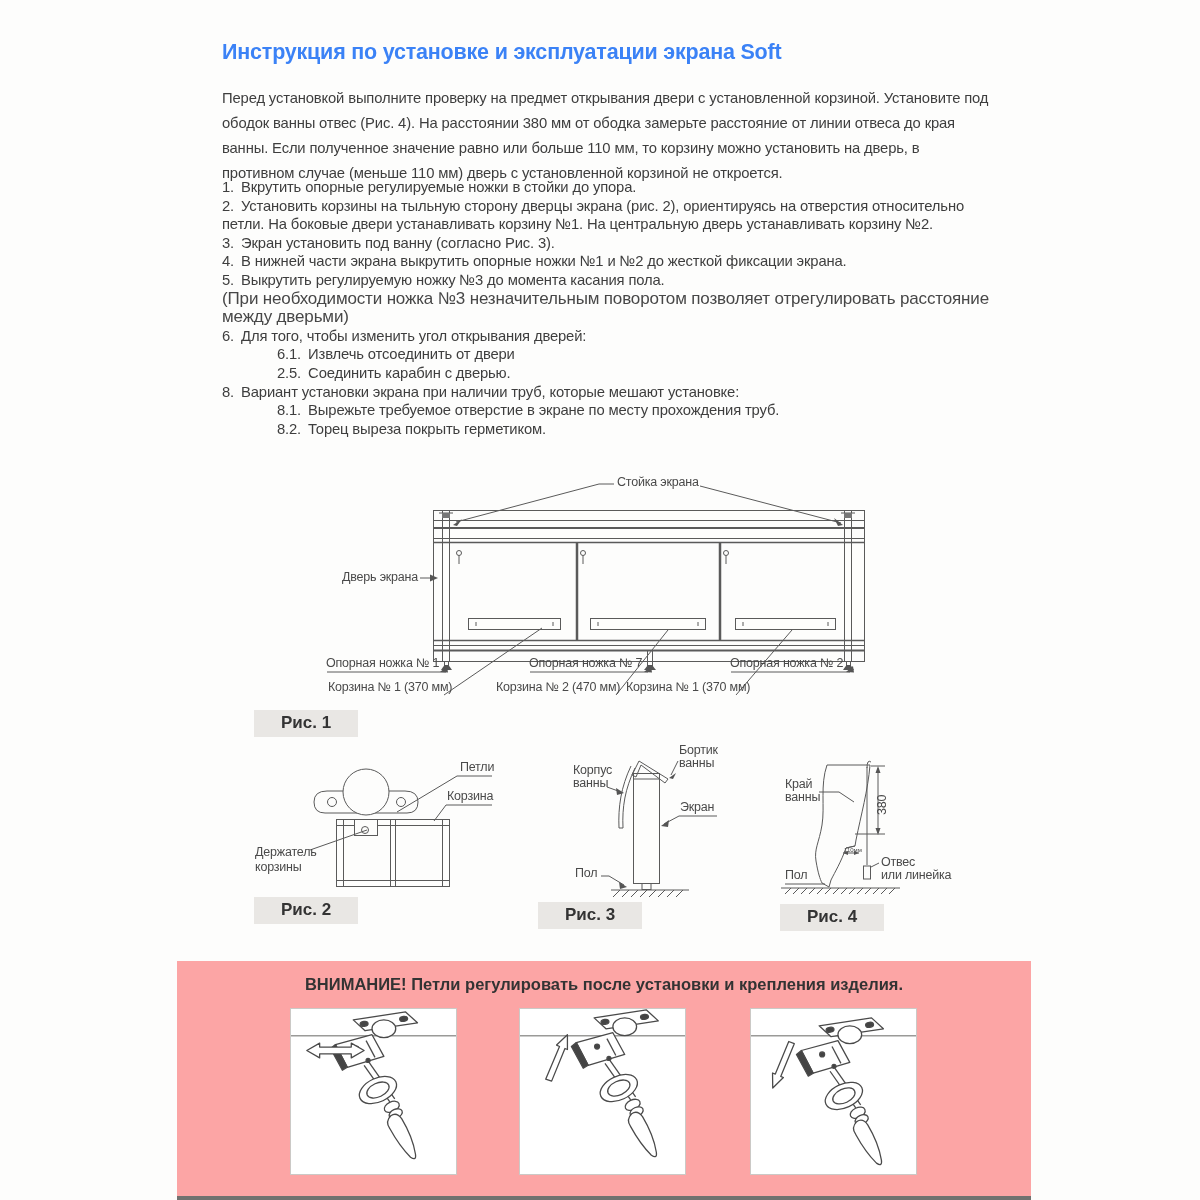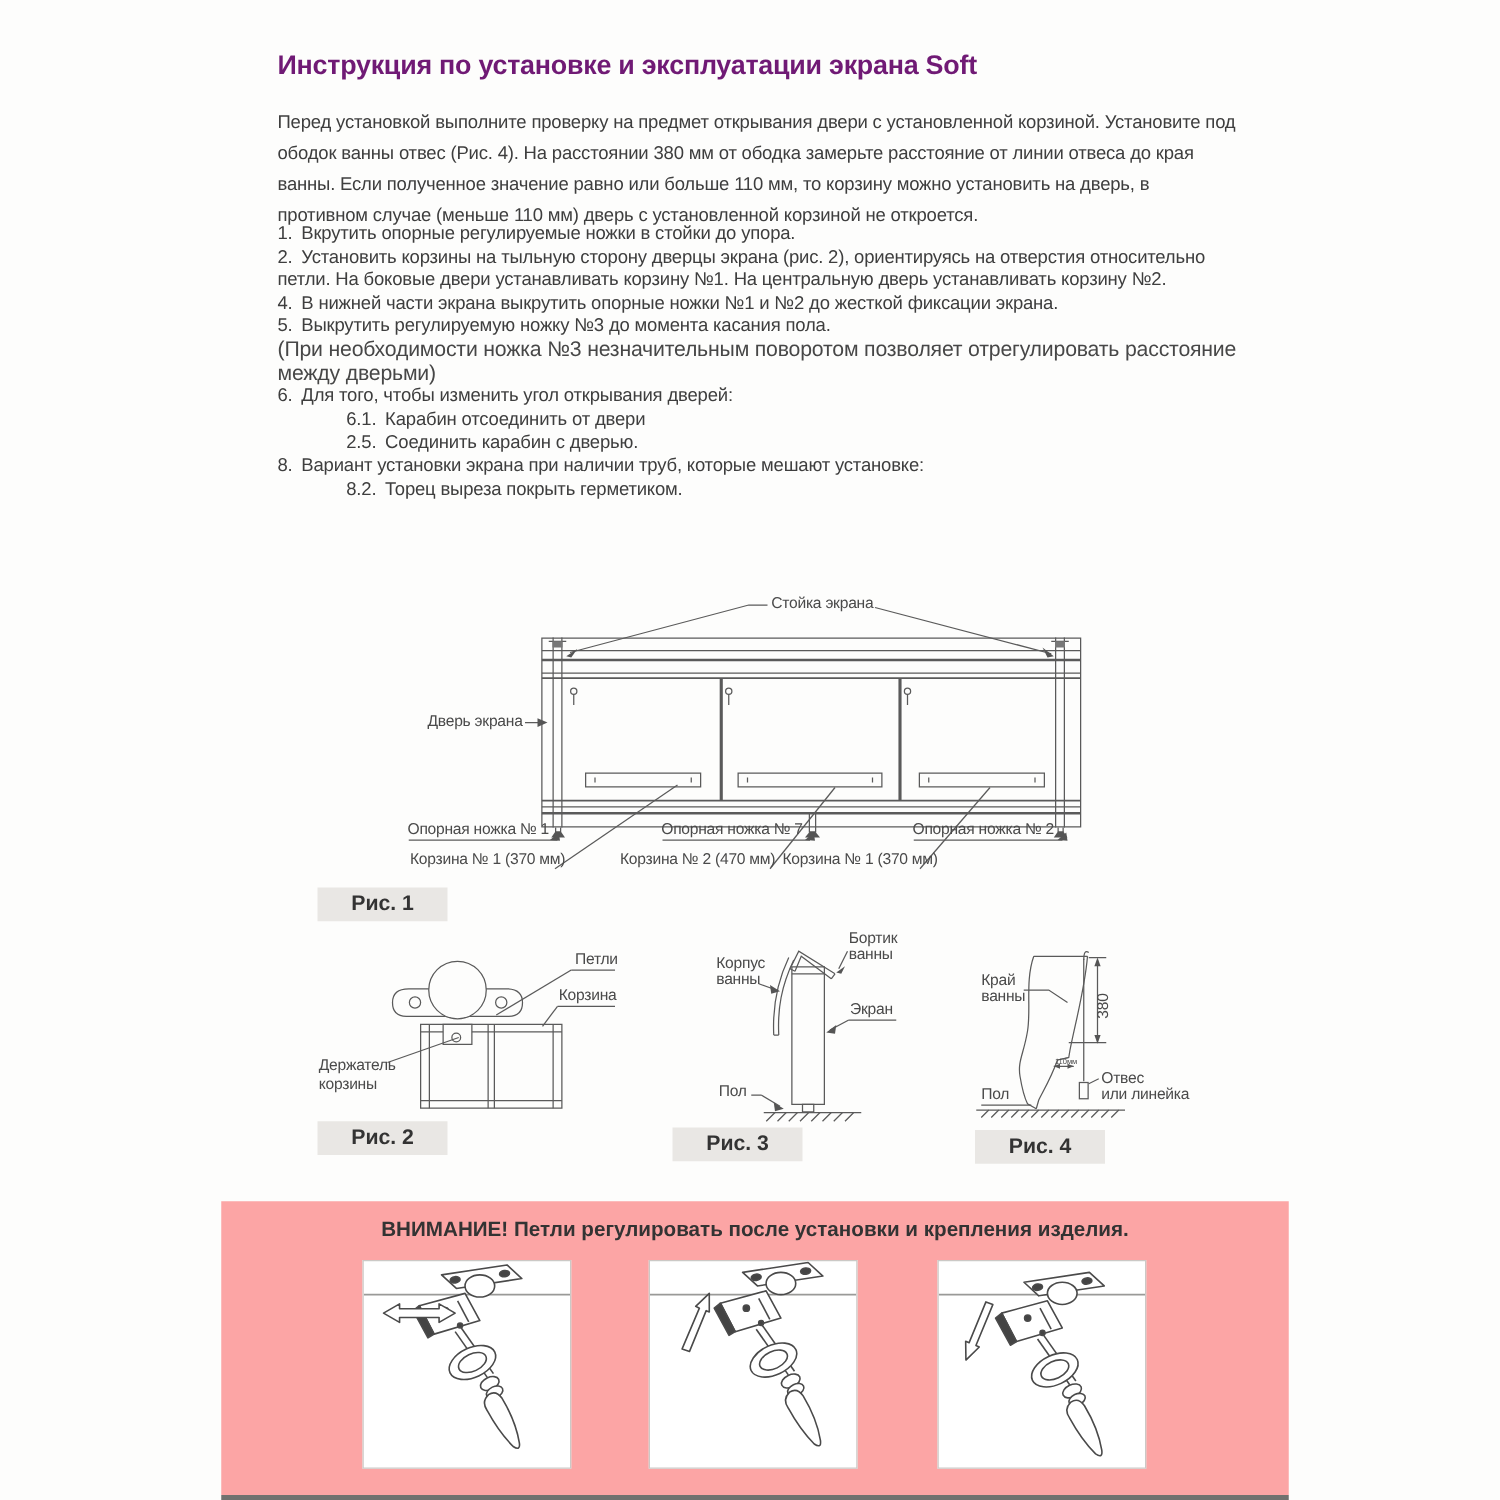--- a/index.html
+++ b/index.html
@@ -1,18 +1,18 @@
 <!DOCTYPE html>
 <html><head>
 <meta charset="utf-8">
 <style>
   html,body{margin:0;padding:0;}
   body{width:1200px;height:1200px;background:#ffffff;font-family:"Liberation Sans",sans-serif;}
   .canvas{position:relative;width:1200px;height:1200px;background:#fdfdfc;overflow:hidden;color:#3e3e3e;}
-  .title{position:absolute;left:222px;top:40px;margin:0;font-size:21.5px;font-weight:bold;color:#701a75;letter-spacing:-0.2px;}
+  .title{position:absolute;left:222px;top:40px;margin:0;font-size:21.5px;font-weight:bold;color:#3b82f6;letter-spacing:-0.2px;}
   .intro{position:absolute;left:222px;top:86px;width:772px;margin:0;font-size:14.8px;line-height:25px;letter-spacing:-0.15px;}
   .steps{position:absolute;left:222px;top:178px;width:770px;font-size:14.8px;line-height:18.6px;letter-spacing:-0.15px;}
   .steps p{margin:0;}
   .steps .sub{padding-left:55px;}
   .steps .note{font-size:17px;color:#474747;}
   .num{margin-right:7px;}
   .num:empty{margin-right:0;}
   .fig{position:absolute;}
   .fig > svg{position:absolute;left:0;top:0;}
   .lbl{position:absolute;font-size:12.5px;color:#4a4a4a;white-space:nowrap;letter-spacing:-0.2px;line-height:13px;}
@@ -56,27 +56,29 @@
 </svg>
 
 <div class="canvas">
 
   <h1 class="title">Инструкция по установке и эксплуатации экрана Soft</h1>
   <p class="intro">Перед установкой выполните проверку на предмет открывания двери с установленной корзиной. Установите под ободок ванны отвес (Рис. 4). На расстоянии 380 мм от ободка замерьте расстояние от линии отвеса до края ванны. Если полученное значение равно или больше 110 мм, то корзину можно установить на дверь, в противном случае (меньше 110 мм) дверь с установленной корзиной не откроется.</p>
 
   <div class="steps">
     <p class="step"><span class="num">1.</span><span>Вкрутить опорные регулируемые ножки в стойки до упора.</span></p>
     <p class="step"><span class="num">2.</span><span>Установить корзины на тыльную сторону дверцы экрана (рис. 2), ориентируясь на отверстия относительно петли. На боковые двери устанавливать корзину №1. На центральную дверь устанавливать корзину №2.</span></p>
+    <p class="step"><span class="num">3.</span><span>Экран установить под ванну (согласно Рис. 3).</span></p>
     <p class="step"><span class="num">4.</span><span>В нижней части экрана выкрутить опорные ножки №1 и №2  до жесткой фиксации экрана.</span></p>
     <p class="step"><span class="num">5.</span><span>Выкрутить регулируемую ножку №3 до момента касания пола.</span></p>
     <p class="step note"><span class="num"></span><span>(При необходимости ножка №3 незначительным поворотом позволяет отрегулировать расстояние между дверьми)</span></p>
     <p class="step"><span class="num">6.</span><span>Для того, чтобы изменить угол открывания дверей:</span></p>
-    <p class="step sub"><span class="num">6.1.</span><span>Карабин отсоединить от двери</span></p>
+    <p class="step sub"><span class="num">6.1.</span><span>Извлечь отсоединить от двери</span></p>
     <p class="step sub"><span class="num">2.5.</span><span>Соединить карабин с дверью.</span></p>
     <p class="step"><span class="num">8.</span><span>Вариант установки экрана при наличии труб, которые мешают установке:</span></p>
+    <p class="step sub"><span class="num">8.1.</span><span>Вырежьте требуемое отверстие в экране по месту прохождения труб.</span></p>
     <p class="step sub"><span class="num">8.2.</span><span>Торец выреза покрыть герметиком.</span></p>
   </div>
 
   <div class="fig fig1">
     <svg width="580" height="245" viewBox="0 0 580 245">
       <g stroke="#5a5a5a" fill="none" stroke-width="1">
         <rect x="113.5" y="42.5" width="431" height="151"></rect>
         <line x1="113.5" y1="52.5" x2="544.5" y2="52.5"></line>
         <line x1="113.5" y1="60" x2="544.5" y2="60" stroke-width="2"></line>
         <line x1="113.5" y1="70.5" x2="544.5" y2="70.5"></line>

